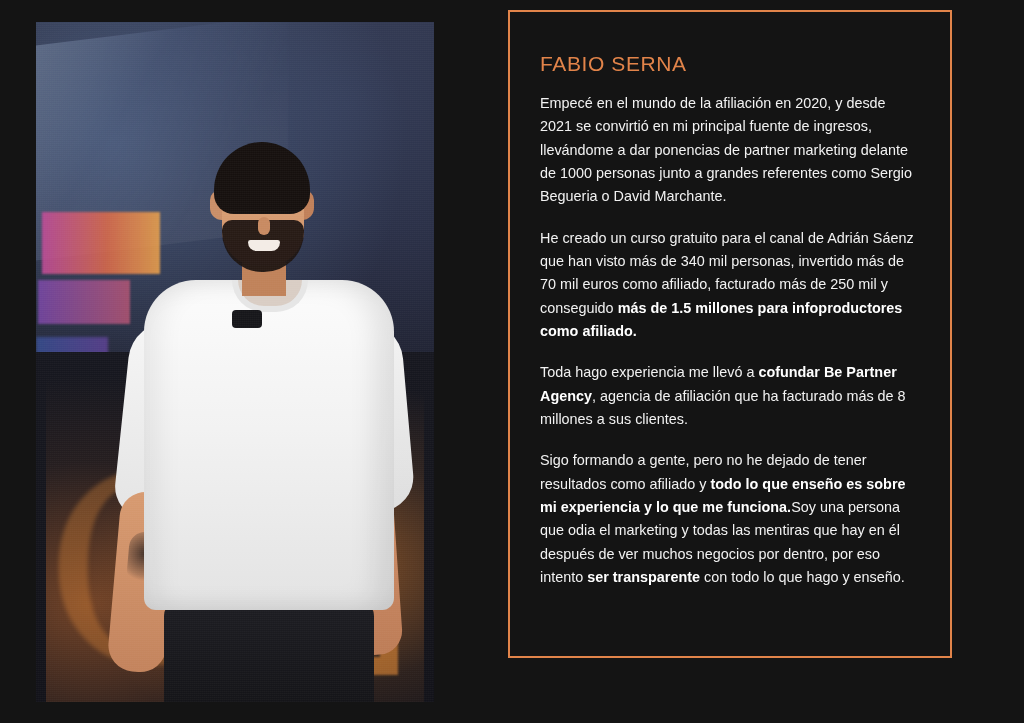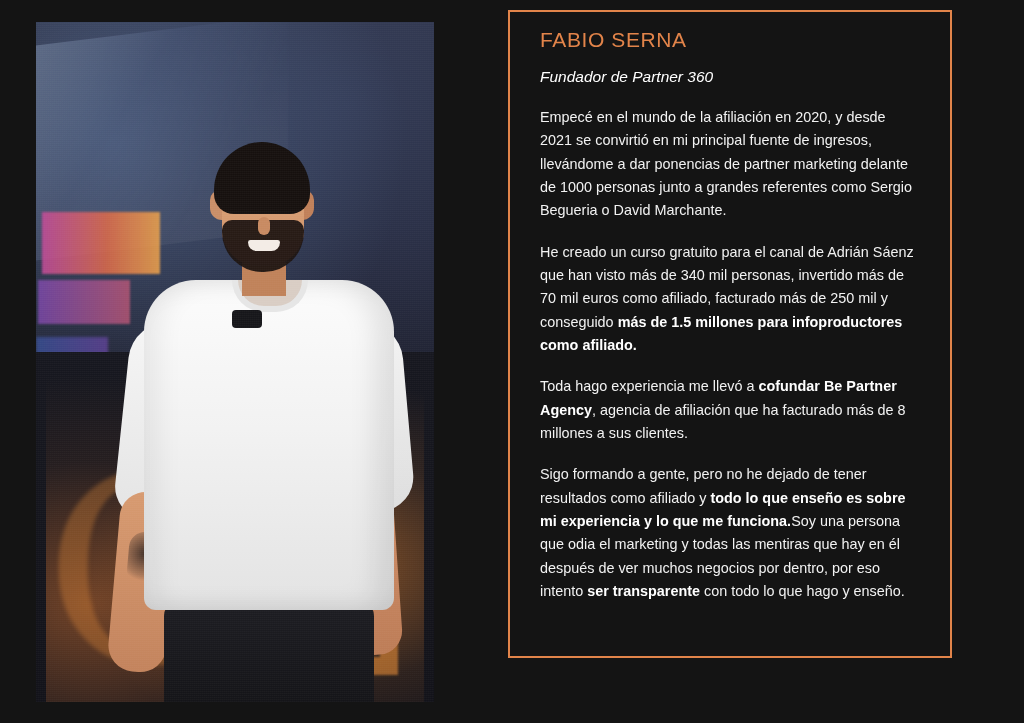--- a/index.html
+++ b/index.html
@@ -216,21 +216,21 @@
     position: relative;
   }
   .card {
     position: absolute;
     left: 38px;
     top: 10px;
     width: 444px;
     height: 648px;
     border: 2px solid #e2844a;
     box-sizing: border-box;
-    padding: 16px 30px 24px 30px;
+    padding: 40px 30px 24px 30px;
     background: #141414;
   }
   .name {
     color: #e2844a;
     font-size: 21px;
     letter-spacing: 0.6px;
     margin: 0 0 16px 0;
     font-weight: 400;
   }
   .role {
@@ -291,21 +291,20 @@
         <div class="hair"></div>
       </div>
 
       <div class="noise"></div>
     </div>
   </div>
 
   <div class="bio-col">
     <div class="card">
       <h2 class="name">FABIO SERNA</h2>
-      <div class="role">Fundador de Partner 360</div>
       <div id="bio-paragraphs">
           <p class="para"><span>Empecé en el mundo de la afiliación en 2020, y desde 2021 se convirtió en mi principal fuente de ingresos, llevándome a dar ponencias de partner marketing delante de 1000 personas junto a grandes referentes como Sergio Begueria o David Marchante.</span></p>
           <p class="para"><span>He creado un curso gratuito para el canal de Adrián Sáenz que han visto más de 340 mil personas, invertido más de 70 mil euros como afiliado, facturado más de 250 mil y conseguido </span><b>más de 1.5 millones para infoproductores como afiliado.</b></p>
           <p class="para"><span>Toda hago experiencia me llevó a </span><b>cofundar Be Partner Agency</b><span>, agencia de afiliación que ha facturado más de 8 millones a sus clientes.</span></p>
           <p class="para"><span>Sigo formando a gente, pero no he dejado de tener resultados como afiliado y </span><b>todo lo que enseño es sobre mi experiencia y lo que me funciona.</b><span>Soy una persona que odia el marketing y todas las mentiras que hay en él después de ver muchos negocios por dentro, por eso intento </span><b>ser transparente</b><span> con todo lo que hago y enseño.</span></p>
         </div>
     </div>
   </div>
 
 </div>

